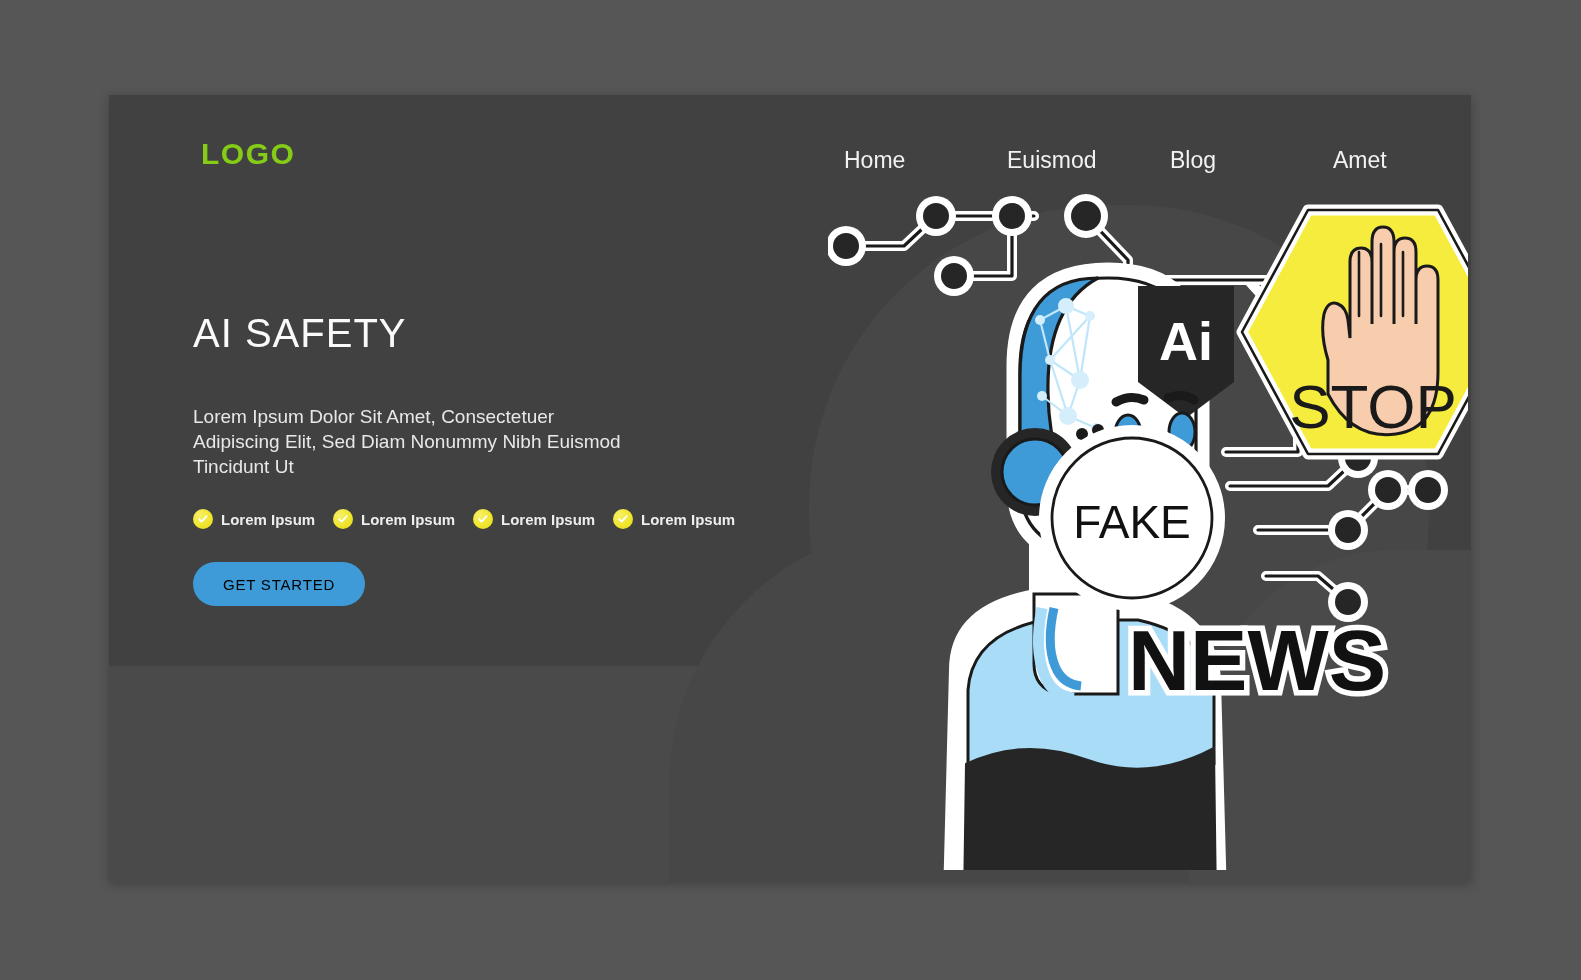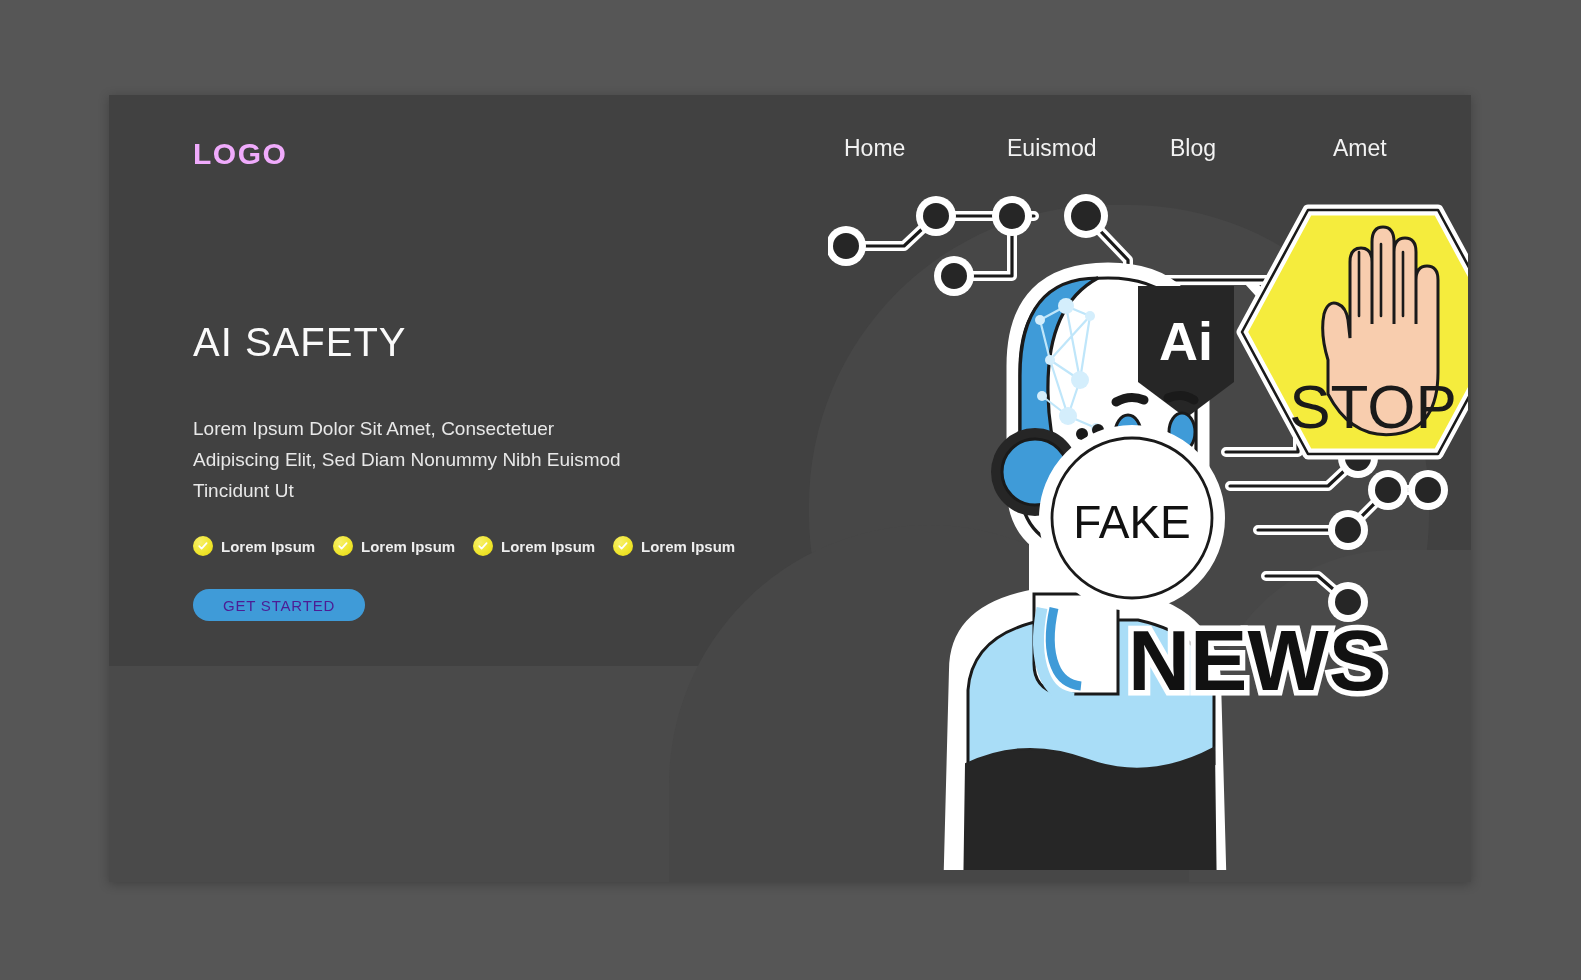--- a/index.html
+++ b/index.html
@@ -55,62 +55,62 @@
   }
 
   
   #header {
     position: absolute; left: 0; top: 0;
     width: 100%; height: 120px;
     display: flex; align-items: center;
     z-index: 20;
   }
   #logo {
-    position: absolute; left: 84px; top: 42px;
+    position: absolute; left: 92px; top: 42px;
     font-size: 30px; font-weight: 700; letter-spacing: 1.5px;
-    color: #f0abfc;
+    color: #84cc16;
   }
   #nav {
-    position: absolute; left: 735px; top: 40px;
+    position: absolute; left: 735px; top: 52px;
     display: flex; gap: 0;
   }
   .nav-item {
     color: #f2f2f2;
     font-size: 23px;
     font-weight: 400;
     width: 163px;
     text-align: left;
     cursor: pointer;
     white-space: nowrap;
   }
 
   
-  #hero { position: absolute; left: 84px; top: 225px; z-index: 20; width: 560px; }
+  #hero { position: absolute; left: 84px; top: 216px; z-index: 20; width: 560px; }
   #hero-title {
     font-size: 40px; font-weight: 400; letter-spacing: 1px;
     color: #fafafa; margin-bottom: 48px;
   }
   #hero-sub {
-    font-size: 19px; line-height: 31px; color: #e8e8e8;
+    font-size: 19px; line-height: 25px; color: #e8e8e8;
     width: 430px; margin-bottom: 30px;
   }
   #features { display: flex; gap: 0; margin-bottom: 33px; font-weight: bold; }
   .feature { display: flex; align-items: center; width: 146px; }
   .check {
     width: 20px; height: 20px; border-radius: 50%;
     background: radial-gradient(circle at 35% 32%, #f7f06a 0%, #f0e62e 55%, #e4d613 100%);
     display: flex; align-items: center; justify-content: center;
     margin-right: 8px; flex: none;
   }
   .check svg { display: block; }
   .feature-label { font-size: 15px; color: #ededed; white-space: nowrap; }
   #cta {
     display: inline-flex; align-items: center; justify-content: center;
-    width: 172px; height: 32px; border-radius: 26px;
-    background: #3f9bd8; color: #4c1d95;
+    width: 172px; height: 44px; border-radius: 26px;
+    background: #3f9bd8; color: #000000;
     font-size: 15px; letter-spacing: .8px;
     border: none; cursor: pointer;
     font-family: "Liberation Sans", sans-serif;
   }
 
   
   #art {
     position: absolute;
     left: 719px; top: 95px;
     width: 640px; height: 680px;

